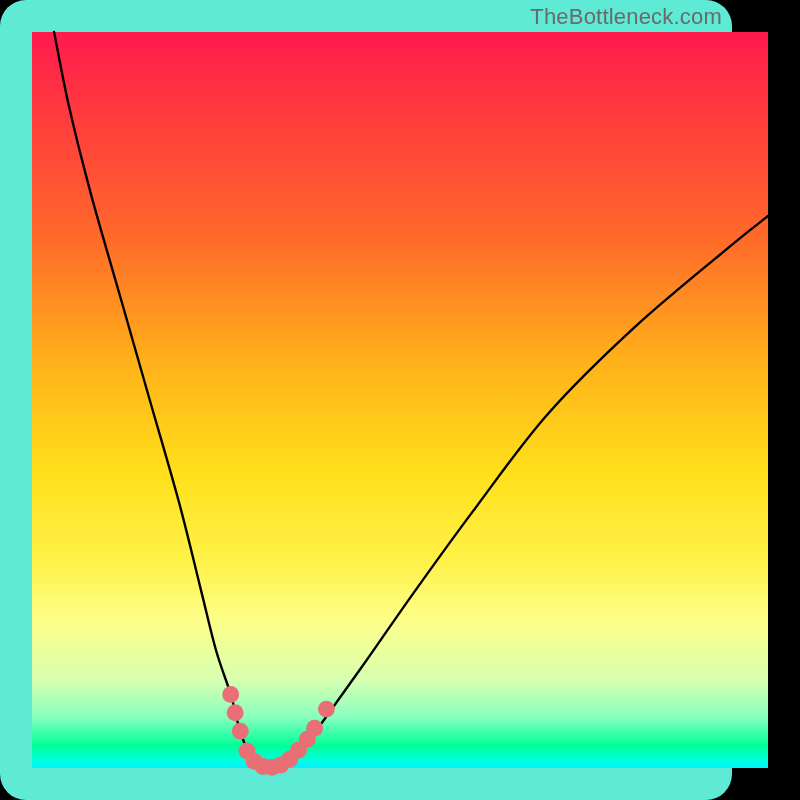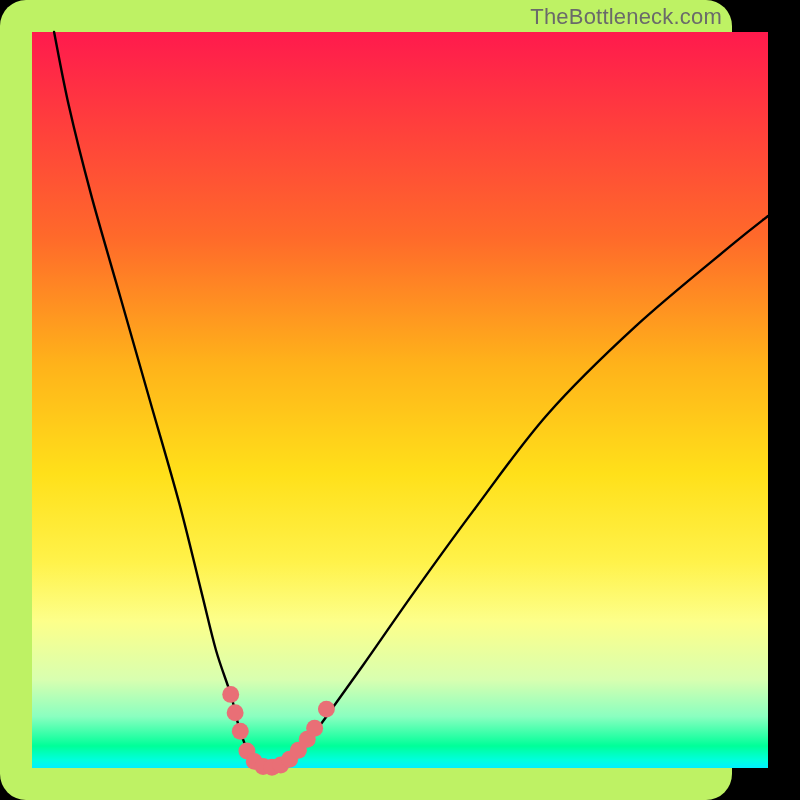--- a/index.html
+++ b/index.html
@@ -1,21 +1,21 @@
 <!DOCTYPE html>
 <html><head>
 <meta charset="utf-8">
 <style>
   * { margin: 0; padding: 0; box-sizing: border-box; }
   html, body { width: 800px; height: 800px; overflow: hidden; background: #000; }
   .stage {
     position: relative;
     width: 732px;
     height: 800px;
-    background: #bef264;
+    background: #5eead4;
     border-radius: 26px;
   }
   .plot-area {
     position: absolute;
     left: 32px;
     top: 32px;
     width: 736px;
     height: 736px;
     background: linear-gradient(to bottom,
       #ff1a4d 0%,

